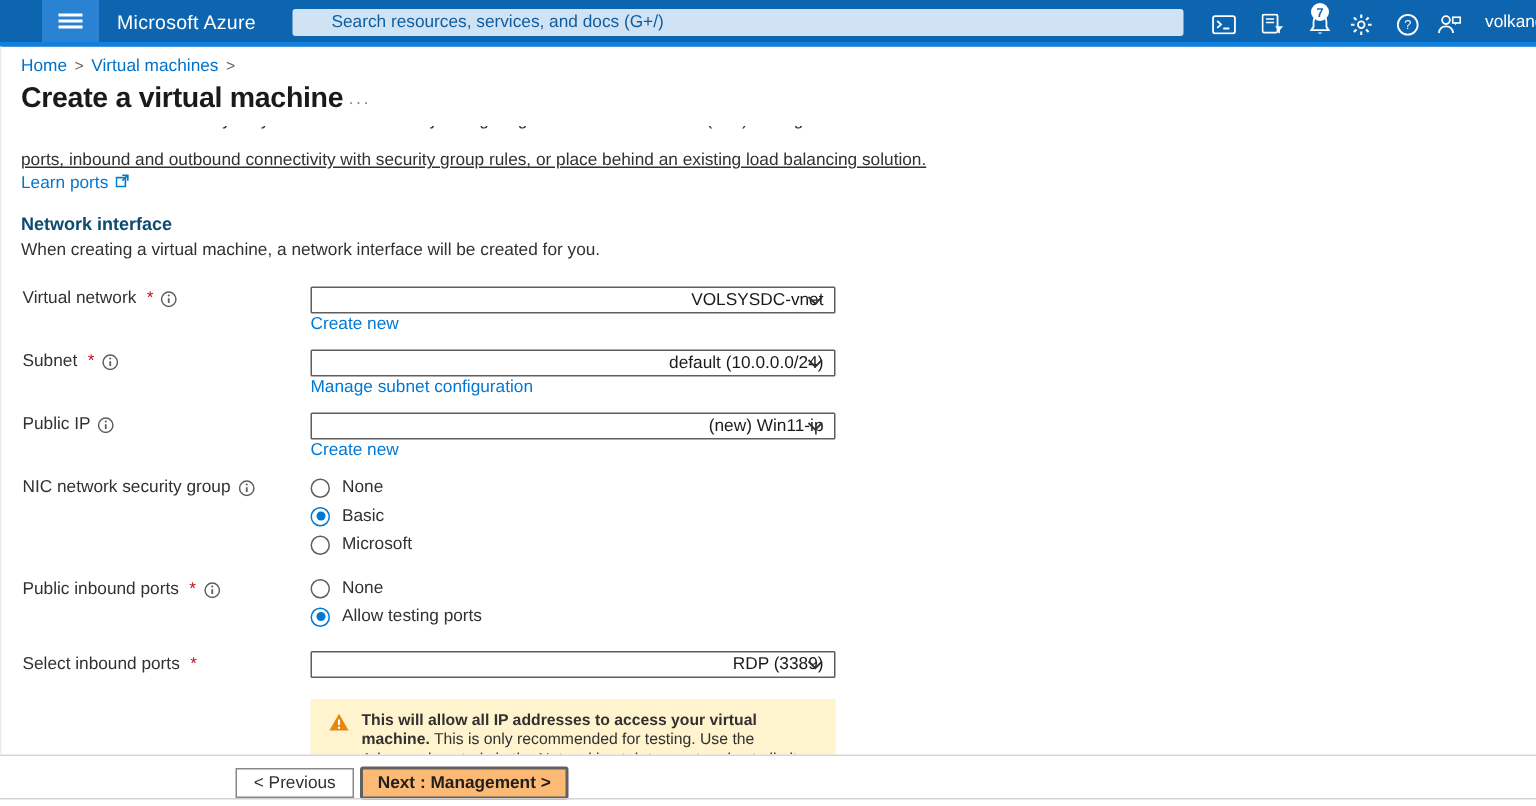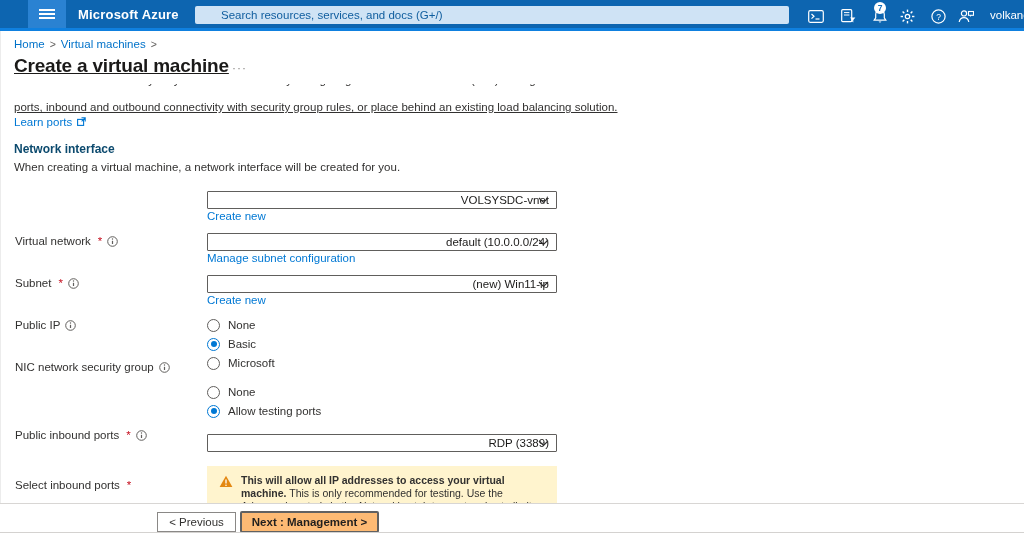--- a/index.html
+++ b/index.html
@@ -6,54 +6,54 @@
   html,body { width:1024px; height:537px; background:#fff; overflow:hidden;
               font-family:"Liberation Sans", sans-serif; }
   #stage { position:relative; width:1024px; height:537px; background:#fff; }
 
   
   #topbar { position:absolute; left:0; top:0; width:1024px; height:31px; background:#0d65b0; }
   #topbar-strip { position:absolute; left:0; top:28px; width:1024px; height:3px; background:#0f80df; }
   #hamburger { position:absolute; left:28px; top:0; width:38px; height:28px; background:#2a82d2;
                border:none; cursor:pointer; }
   #hamburger span { position:absolute; left:11px; width:16px; height:2px; background:#fff; }
-  #brand { position:absolute; left:78px; top:7px; color:#fff; font-size:13px; font-weight:700; letter-spacing:.2px; }
+  #brand { position:absolute; left:78px; top:7px; color:#fff; font-size:13px; font-weight:400; letter-spacing:.2px; }
   #searchbox { position:absolute; left:195px; top:6px; width:594px; height:18px; background:#cfe3f5;
                border:none; border-radius:2px; font-size:11.5px; color:#0f5d9e; padding:0 8px 0 26px;
                font-family:"Liberation Sans", sans-serif; }
   #searchbox::placeholder { color:#0f5d9e; opacity:1; }
   .search-glyph { position:absolute; left:203px; top:10px; }
   .tb-icon { position:absolute; top:8px; width:18px; height:16px; background:none; border:none;
              color:#fff; cursor:pointer; display:flex; align-items:center; justify-content:center; }
   .tb-icon svg { display:block; }
   #badge { position:absolute; left:874px; top:2px; width:12px; height:12px; border-radius:50%;
            background:#fff; color:#0f6cbd; font-size:8.5px; font-weight:700; text-align:center; line-height:12px; }
   #account { position:absolute; left:990px; top:9px; width:34px; height:14px; overflow:hidden;
              color:#fff; font-size:11.5px; white-space:nowrap; cursor:pointer; }
 
   
   #crumbs { position:absolute; left:14px; top:38px; font-size:11.5px; }
   #crumbs a { color:#0072c9; text-decoration:none; cursor:pointer; }
   .crumb-sep { color:#605e5c; margin:0 5px; font-size:10.5px; }
-  #page-title { position:absolute; left:14px; top:55px; font-size:19px; font-weight:700; color:#1b1a19; letter-spacing:-.2px;text-decoration:underline; }
+  #page-title { position:absolute; left:14px; top:55px; font-size:19px; font-weight:700; color:#1b1a19; letter-spacing:-.2px; }
   #title-more { position:absolute; left:232px; top:61px; color:#8a8886; font-size:12px; letter-spacing:1px;
                 background:none; border:none; cursor:pointer; }
 
   
   #intro { position:absolute; left:14px; top:84px; width:746px; height:48px; overflow:hidden; }
   #intro .clipped { position:absolute; left:0; top:-10px; width:1400px; font-size:11.5px; color:#323130; white-space:nowrap; }
   #intro .line2 { position:absolute; left:0; top:17px; font-size:11.5px; color:#323130;text-decoration:underline; }
   #learn-more { position:absolute; left:0; top:32px; font-size:11.5px; color:#0078d4; text-decoration:none; cursor:pointer; }
 
   
   #sec-head { position:absolute; left:14px; top:142px; font-size:12px; font-weight:700; color:#0c4a6e; }
   #sec-desc { position:absolute; left:14px; top:161px; font-size:11.5px; color:#323130; }
 
   
-  .flabel { position:absolute; left:15px; font-size:11.5px; color:#323130; display:flex; align-items:center; gap:5px;margin-top:42px; }
+  .flabel { position:absolute; left:15px; font-size:11.5px; color:#323130; display:flex; align-items:center; gap:5px; }
   .req { color:#c50f1f; margin-left:2px; }
   .info { display:inline-flex; cursor:pointer; }
   .select { position:absolute; left:207px; width:350px; height:18px; background:#fff;
             border:1px solid #605e5c; border-radius:1px; font-size:11.5px; color:#1b1a19;
             display:flex; align-items:center; padding:0 7px; cursor:pointer;justify-content:flex-end; }
   .select .chev { position:absolute; right:7px; top:5px; }
   .flink { position:absolute; left:207px; font-size:11.5px; color:#0078d4; text-decoration:none; cursor:pointer; }
   .radio-row { position:absolute; left:207px; height:14px; display:flex; align-items:center; gap:8px; cursor:pointer; }
   .radio { width:13px; height:13px; border:1px solid #605e5c; border-radius:50%; background:#fff; position:relative; flex:none; }
   .radio.sel { border-color:#0078d4; }

